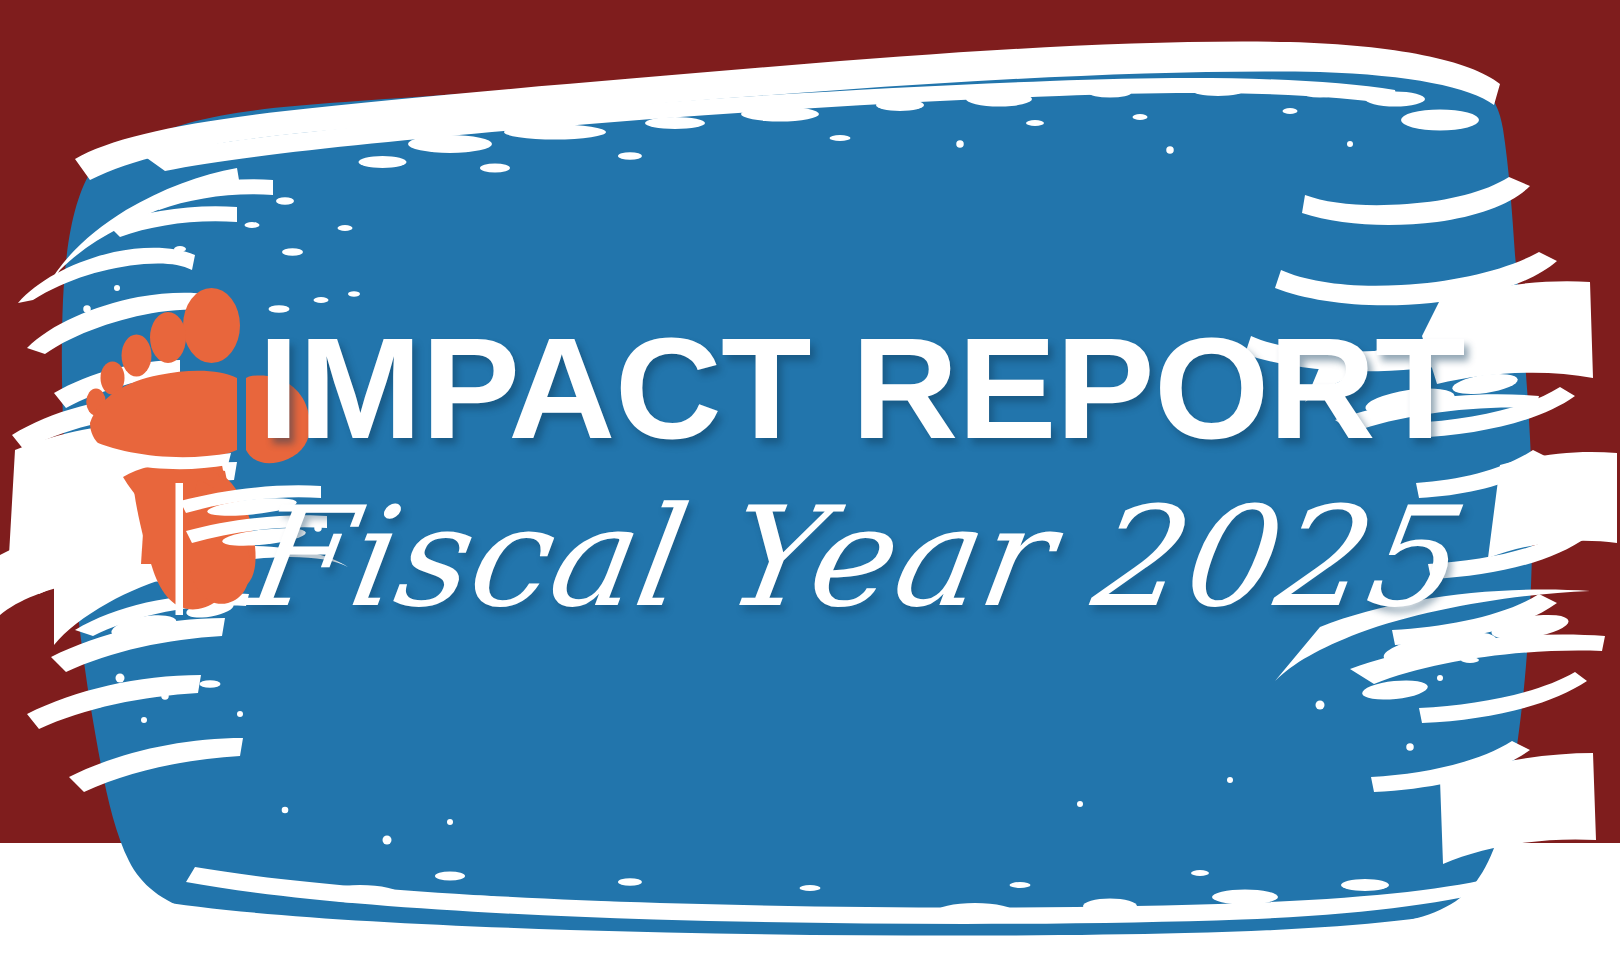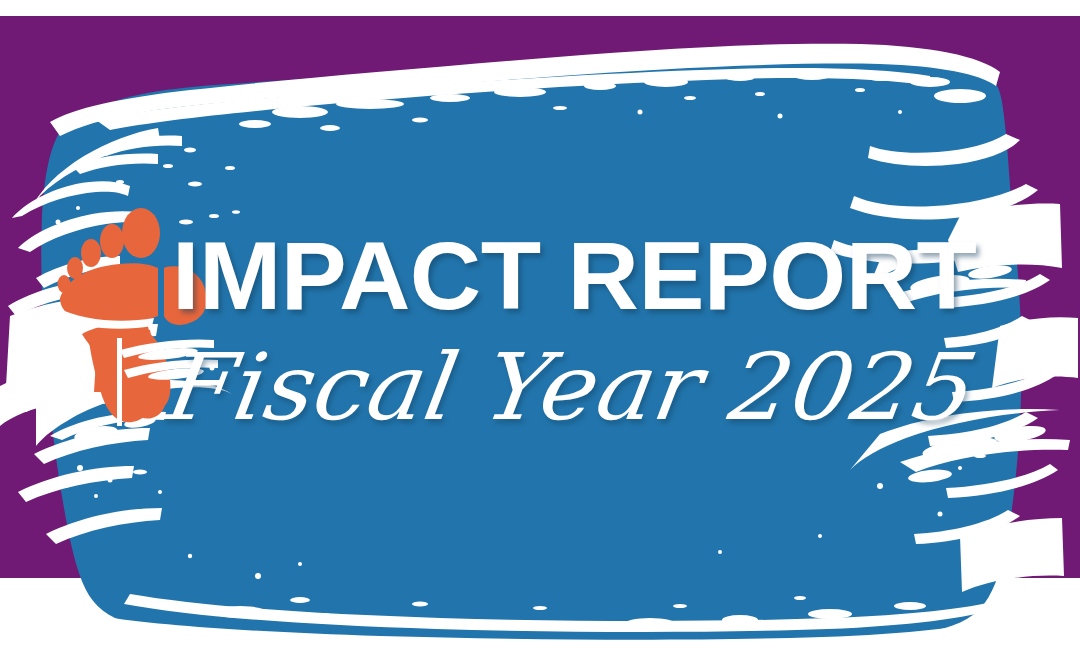--- a/index.html
+++ b/index.html
@@ -10,22 +10,21 @@
   body {
     width: 1080px;
     height: 650px;
     overflow: hidden;
     font-family: "Liberation Sans", sans-serif;
   }
   #banner {
     position: relative;
     width: 1080px;
     height: 562px;
-    background: #701a75;
-    margin-top: 16px;
+    background: #7f1d1d;
   }
   #brush-layer {
     position: absolute;
     left: 0; top: 0;
     width: 1080px;
     height: 650px;
   }
   #logo-layer {
     position: absolute;
     left: 0; top: 0;

